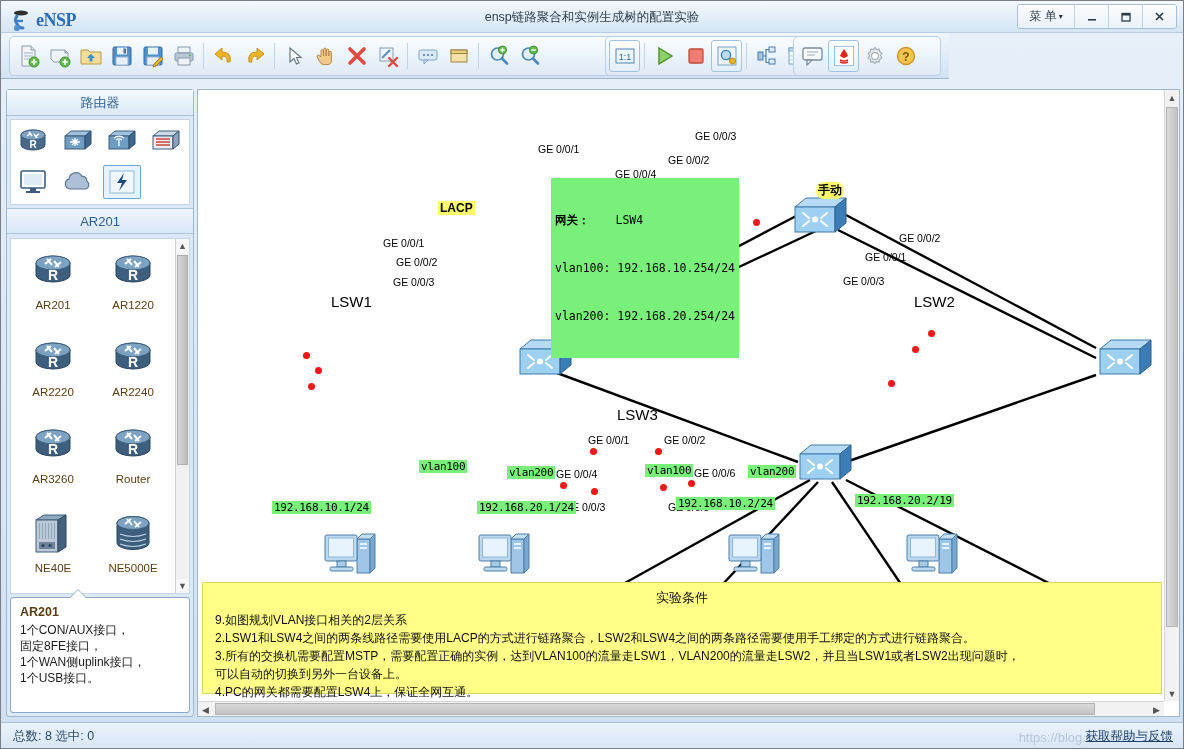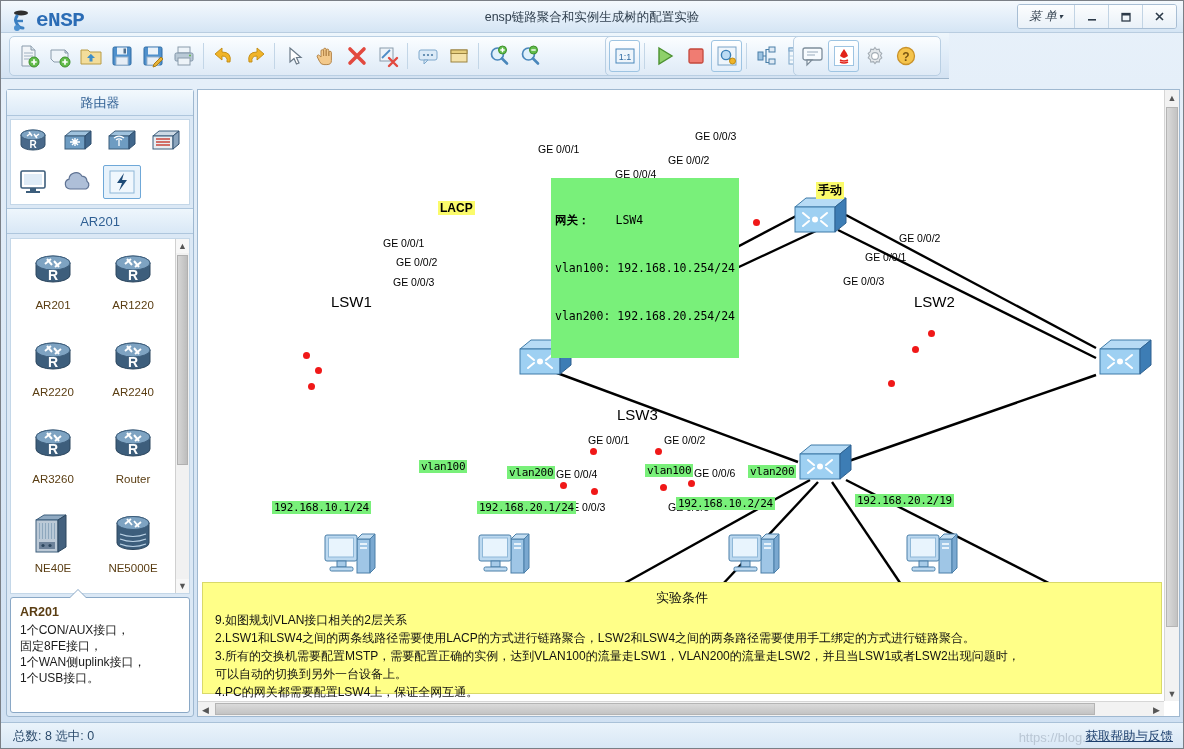--- a/index.html
+++ b/index.html
@@ -33,32 +33,32 @@
     display: flex; align-items: stretch; height: 25px;
     border: 1px solid #a8bed4; border-radius: 3px;
     background: linear-gradient(180deg,#fdfefe,#e7f0f8);
     overflow: hidden;
   }
   .winbtn {
     width: 34px; display: flex; align-items: center; justify-content: center;
     font-size: 12px; color: #2d3b49; border-left: 1px solid #c2d4e4;
     background: linear-gradient(180deg,#fcfdfe,#e9f1f8);
   }
-  .winbtn:first-child { border-left: none; width: 56px; font-size: 12px; font-style: italic; }
+  .winbtn:first-child { border-left: none; width: 56px; font-size: 12px; }
   .winbtn svg { display:block; }
 
   
   #logo {
     position: absolute; left: 10px; top: 5px; height: 28px;
     display: flex; align-items: center; gap: 3px;
   }
   #logo .mark { width: 22px; height: 22px; position: relative; }
   #logo .word {
-    font-size: 21px; font-weight: bold; color: #2b6cb5;
-    letter-spacing: -0.5px; font-family: Liberation Mono, monospace; text-align: right;
+    font-size: 18px; font-weight: bold; color: #2b6cb5;
+    letter-spacing: -0.5px; font-family: Liberation Serif, serif; text-align: right;
   }
 
   #toolbar {
     position: absolute; left: 0; top: 32px; width: 948px; height: 46px;
     background: linear-gradient(180deg,#eef6fc 0%,#e0ecf8 50%,#d3e2f2 100%);
     border-bottom: 1px solid #9fb6cc;
   }
   .tbgroup {
     position: absolute; top: 3px; height: 40px;
     display: flex; align-items: center;
@@ -830,21 +830,21 @@
       <div class="lbl" style="left:366px;top:411px;">GE 0/0/3</div>
       <div class="lbl" style="left:470px;top:411px;">GE 0/0/5</div>
       <div class="lbl" style="left:496px;top:377px;">GE 0/0/6</div>
 
       <div class="lbl" style="left:199px;top:498px;">Ethernet 0/0/1</div>
       <div class="lbl" style="left:330px;top:509px;">Ethernet 0/0/1</div>
       <div class="lbl" style="left:530px;top:504px;">Ethernet 0/0/1</div>
       <div class="lbl" style="left:702px;top:504px;">Ethernet 0/0/1</div>
 
       <div class="lbl yellow" style="left:240px;top:111px;">LACP</div>
-      <div class="lbl yellow" style="left:618px;top:92px;">手动</div>
+      <div class="lbl yellow" style="left:618px;top:92px;border-radius:8px;">手动</div>
 
       <div class="gwbox" style="left:353px;top:88px;">
         <div style="display:flex;gap:26px;">
           <span class="cn">网关：</span>
           <span>LSW4</span>
         </div>
         <div>vlan100: 192.168.10.254/24</div>
         <div>vlan200: 192.168.20.254/24</div>
       </div>
 

